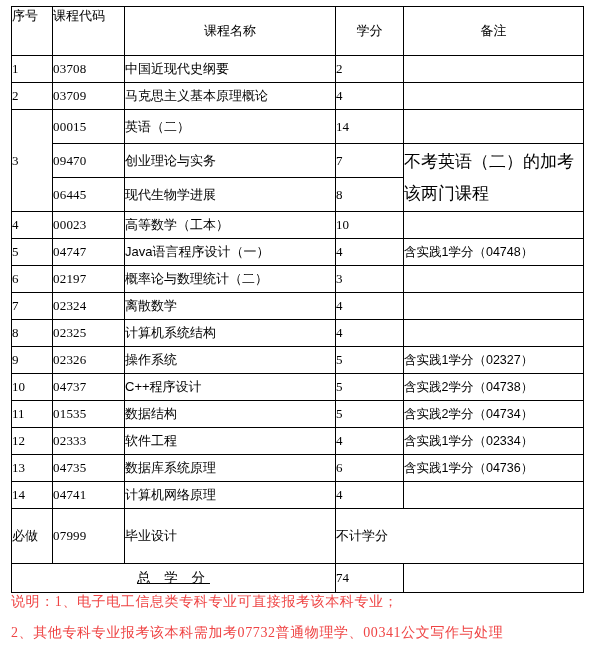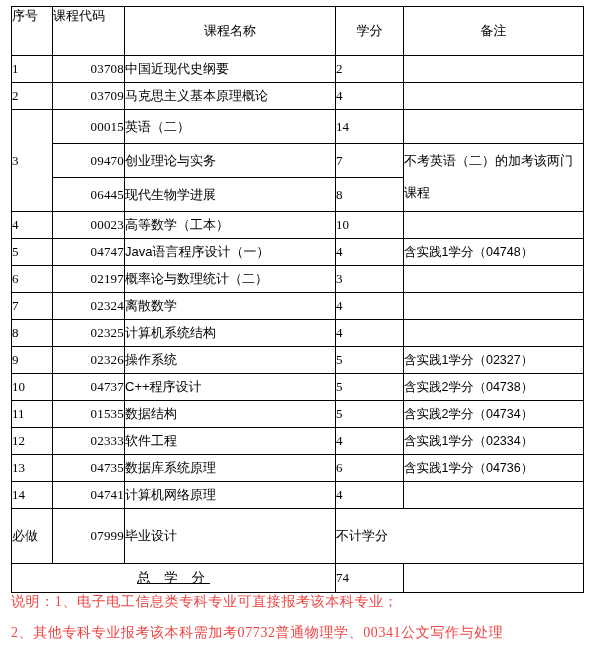--- a/index.html
+++ b/index.html
@@ -91,21 +91,21 @@
   .c-no-span {
     font-family: "Liberation Serif", "DejaVu Serif", serif;
     font-size: 13px;
     text-align: left;
     padding-left: 5px;
     vertical-align: middle;
   }
   .c-code {
     font-family: "Liberation Serif", "DejaVu Serif", serif;
     font-size: 13px;
-    text-align: right;
+    text-align: left;
     padding-left: 8px;
     letter-spacing: 0.2px;
   }
   .c-name {
     font-family: "Liberation Sans", "DejaVu Sans", sans-serif;
     font-size: 13px;
     text-align: left;
     padding-left: 2px;
     white-space: nowrap;
     margin-left: 6px;
@@ -117,22 +117,22 @@
     padding-left: 19px;
   }
   .c-remark {
     font-family: "Liberation Sans", "DejaVu Sans", sans-serif;
     font-size: 12.5px;
     text-align: left;
     padding-left: 2px;
     white-space: nowrap;
   }
   .c-remark-wrap {
-    font-family: Liberation Mono, monospace;
-    font-size: 13px;
+    font-family: Liberation Serif, serif;
+    font-size: 17px;
     text-align: left;
     padding-left: 1px;
     vertical-align: top;
     padding-top: 5px;
     line-height: 32px;
     white-space: normal;
     word-break: break-all;
   }
   .c-nocredit {
     font-family: "Liberation Sans", "DejaVu Sans", sans-serif;

